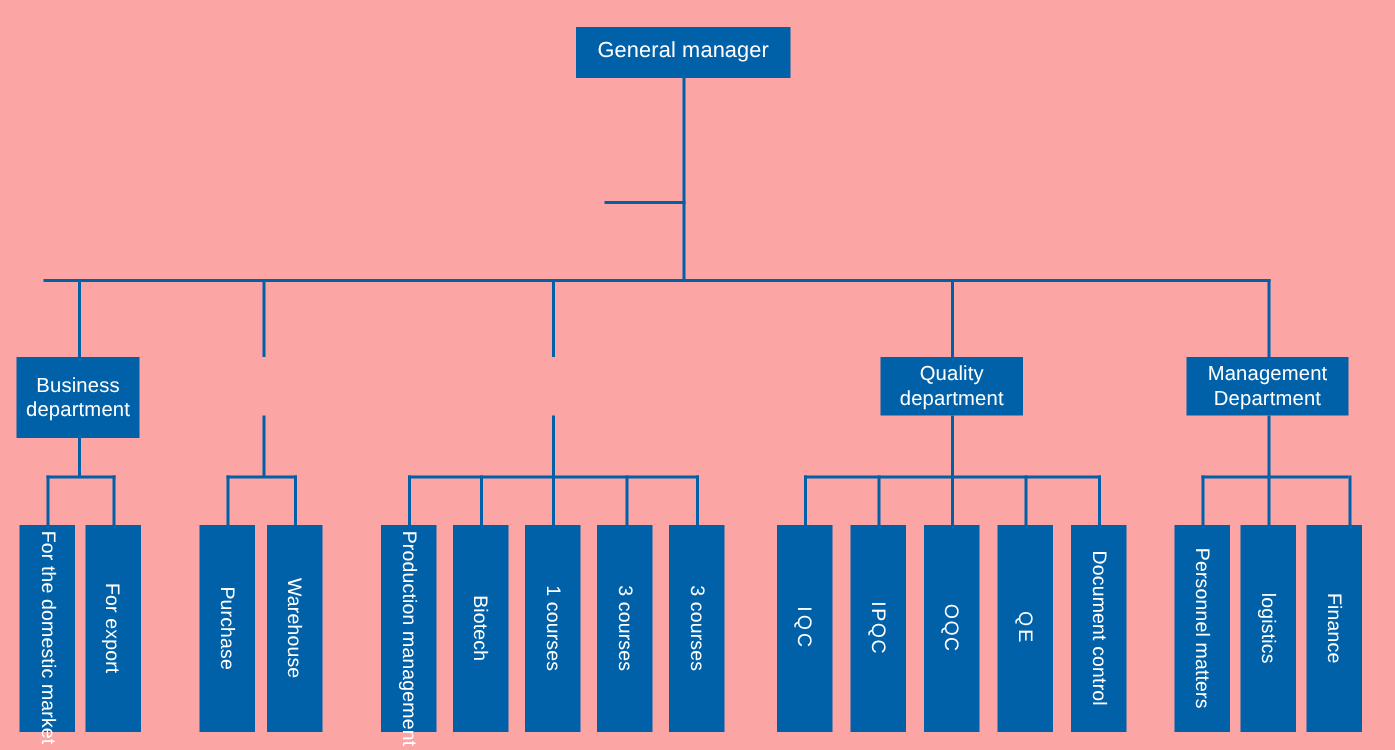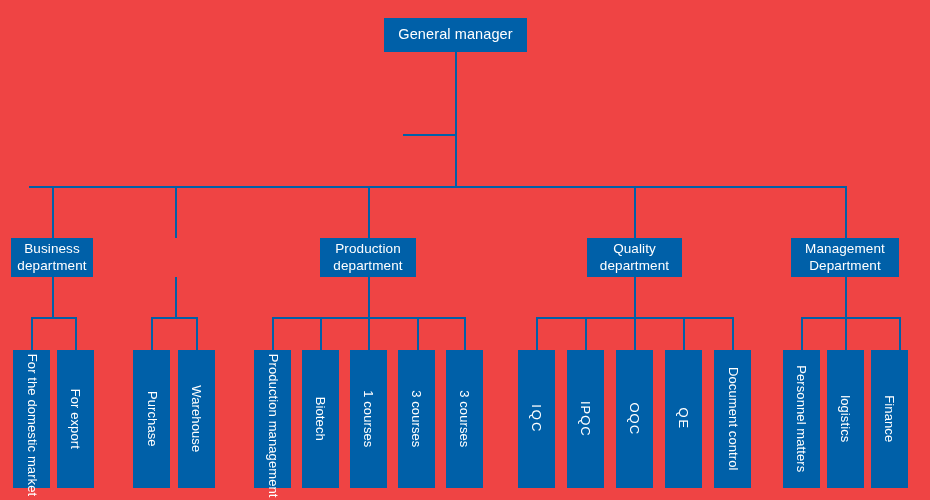--- a/index.html
+++ b/index.html
@@ -4,21 +4,21 @@
 <style>
   html, body {
     margin: 0;
     padding: 0;
     background: #ffffff;
   }
   #chart {
     position: relative;
     width: 930px;
     height: 500px;
-    background: #ef4444;
+    background: #fca5a5;
     font-family: "Liberation Sans", sans-serif;
     overflow: hidden;
   }
   .node {
     position: absolute;
     background: #0060A8;
     color: #ffffff;
     box-sizing: border-box;
     display: flex;
     align-items: center;
@@ -98,22 +98,21 @@
 
   <div class="line v" style="left:845px; top:277px; height:41px;"></div>
   <div class="line h" style="left:801px; top:317px; width:98px;"></div>
   <div class="line v" style="left:801px; top:317px; height:34px;"></div>
   <div class="line v" style="left:845px; top:317px; height:34px;"></div>
   <div class="line v" style="left:899px; top:317px; height:34px;"></div>
 
   <div class="node h root" style="left:384px; top:18px; width:143px; height:34px;">General manager</div>
 
 
-  <div class="node h" style="left:11px; top:238px; width:82px; height:39px;">Business department</div>
-  <div class="node h" style="left:320px; top:238px; width:96px; height:39px;">Production department</div>
+  <div class="node h" style="left:11px; top:238px; width:82px; height:54px;">Business department</div>
   <div class="node h" style="left:587px; top:238px; width:95px; height:39px;">Quality department</div>
   <div class="node h" style="left:791px; top:238px; width:108px; height:39px;">Management Department</div>
 
   <div class="node v" style="left:13px; top:350px; width:37px; height:138px;">
     <span class="vtext" style="width:130px;">For the domestic market</span>
   </div>
   <div class="node v" style="left:57px; top:350px; width:37px; height:138px;">
     <span class="vtext" style="width:130px;">For export</span>
   </div>
 

